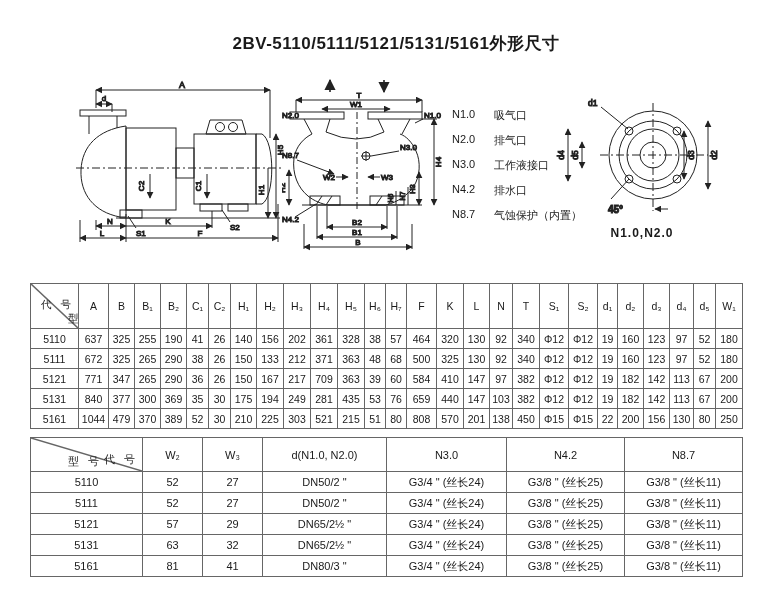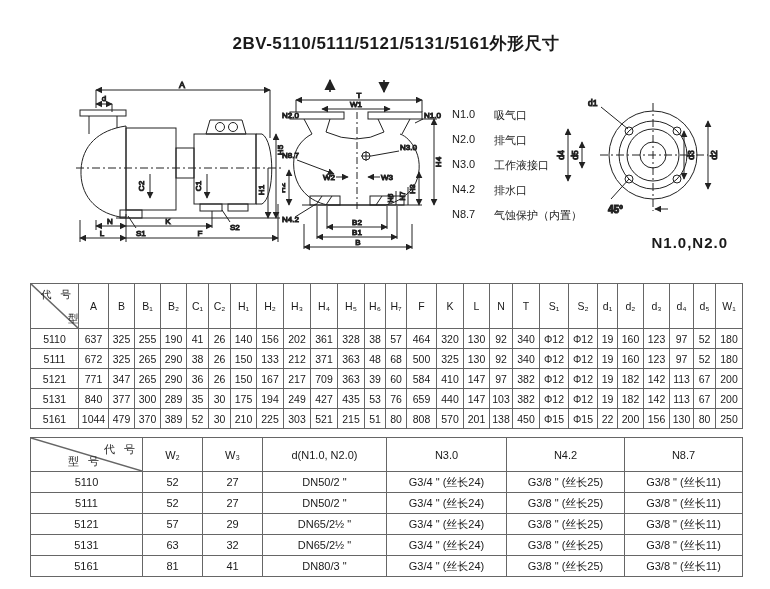--- a/index.html
+++ b/index.html
@@ -7,34 +7,34 @@
         font-family:"Liberation Sans","DejaVu Sans",sans-serif;color:#1a1a1a;}
   .title{position:absolute;top:32px;left:11px;width:100%;text-align:center;margin:0;
          font-size:17px;font-weight:bold;letter-spacing:.5px;}
   svg{display:block;}
   svg text{font-family:"Liberation Sans","DejaVu Sans",sans-serif;fill:#111;}
   .side-svg{position:absolute;left:72px;top:80px;}
   .front-svg{position:absolute;left:282px;top:74px;}
   .legend{position:absolute;left:452px;top:108px;font-size:11px;}
   .legend-row{display:flex;margin-bottom:10px;white-space:nowrap;}
   .lcode{width:42px;}
-  .flange-wrap{position:absolute;left:556px;top:95px;width:172px;text-align:right;}
-  .flange-caption{font-size:15px;font-weight:bold;margin-top:9px;letter-spacing:1px;}
+  .flange-wrap{position:absolute;left:556px;top:95px;width:172px;text-align:center;}
+  .flange-caption{font-size:12px;font-weight:bold;margin-top:1px;letter-spacing:1px;}
   .dim-table{position:absolute;left:30px;border-collapse:collapse;table-layout:fixed;background:#fff;}
   .dim-table th,.dim-table td{border:1px solid #666;text-align:center;padding:0;overflow:hidden;
         font-weight:normal;white-space:nowrap;}
   .t1{top:283px;width:712px;font-size:10.5px;}
   .t1 thead th{height:44px;}
   .t1 tbody tr{height:20px;}
   .t2{top:437px;width:712px;font-size:11px;}
   .t2 thead th{height:33px;}
   .t2 tbody tr{height:21px;}
   th.corner{position:relative;}
   .corner svg.diag{position:absolute;inset:0;width:100%;height:100%;}
-  .corner .c-top{position:absolute;top:4px;right:4px;letter-spacing:3px;}
+  .corner .c-top{position:absolute;top:14px;right:4px;letter-spacing:3px;}
   .corner .c-bot{position:absolute;bottom:2px;left:17px;letter-spacing:3px;margin-left:20px;}
 </style>
 </head>
 <body>
 
 <div class="page">
 
   <h1 class="title">2BV-5110/5111/5121/5131/5161外形尺寸</h1>
 
   <svg class="side-svg" width="215" height="172" viewBox="0 0 215 172" fill="none" stroke="#222" stroke-width="1">
@@ -394,27 +394,27 @@
           <td>142</td>
           <td>113</td>
           <td>67</td>
           <td>200</td>
         </tr>
         <tr>
           <td>5131</td>
           <td>840</td>
           <td>377</td>
           <td>300</td>
-          <td>289</td>
+          <td>369</td>
           <td>35</td>
           <td>30</td>
           <td>175</td>
           <td>194</td>
           <td>249</td>
-          <td>427</td>
+          <td>281</td>
           <td>435</td>
           <td>53</td>
           <td>76</td>
           <td>659</td>
           <td>440</td>
           <td>147</td>
           <td>103</td>
           <td>382</td>
           <td>Φ12</td>
           <td>Φ12</td>

